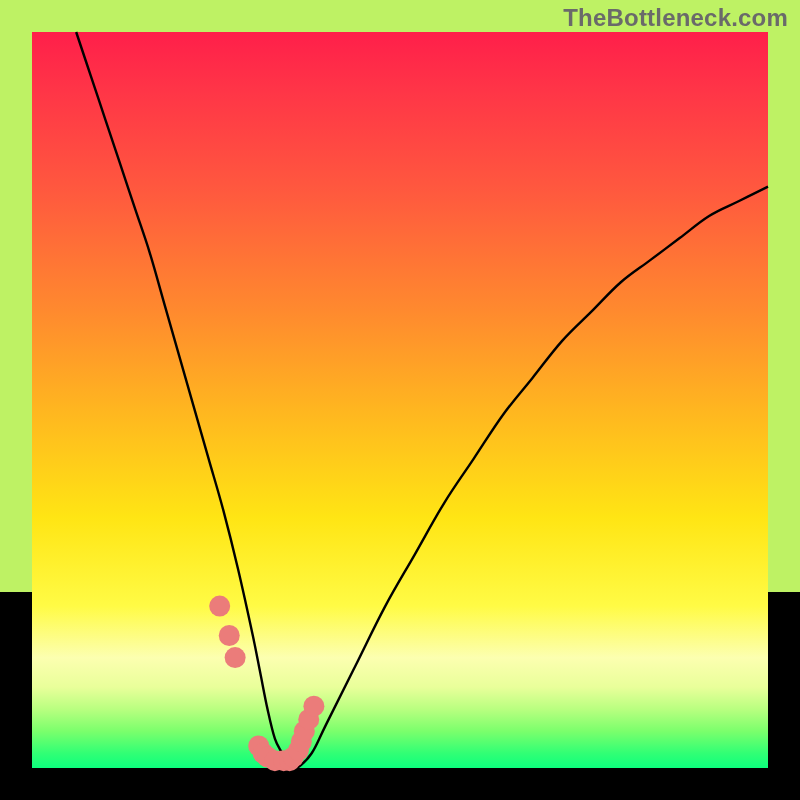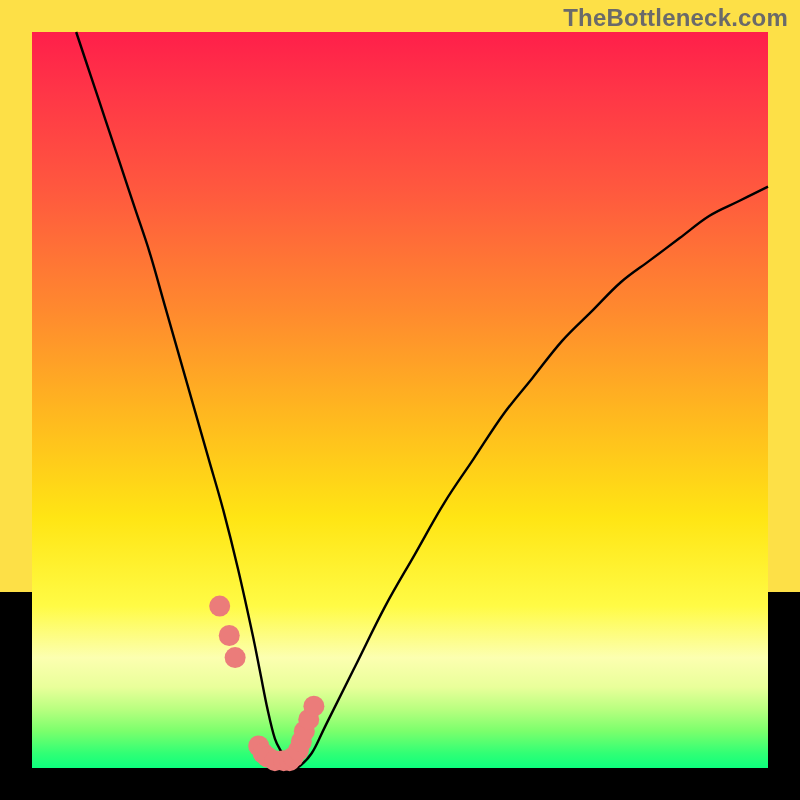--- a/index.html
+++ b/index.html
@@ -8,21 +8,21 @@
     width: 800px;
     height: 800px;
     overflow: hidden;
     background: #000;
     font-family: Arial, Helvetica, sans-serif;
   }
   .frame {
     position: relative;
     width: 800px;
     height: 592px;
-    background: #fde047;
+    background: #bef264;
   }
   .watermark {
     position: absolute;
     top: 4px;
     right: 12px;
     font-size: 24px;
     font-weight: bold;
     color: #6a6a6a;
     letter-spacing: 0.2px;
     z-index: 10;

